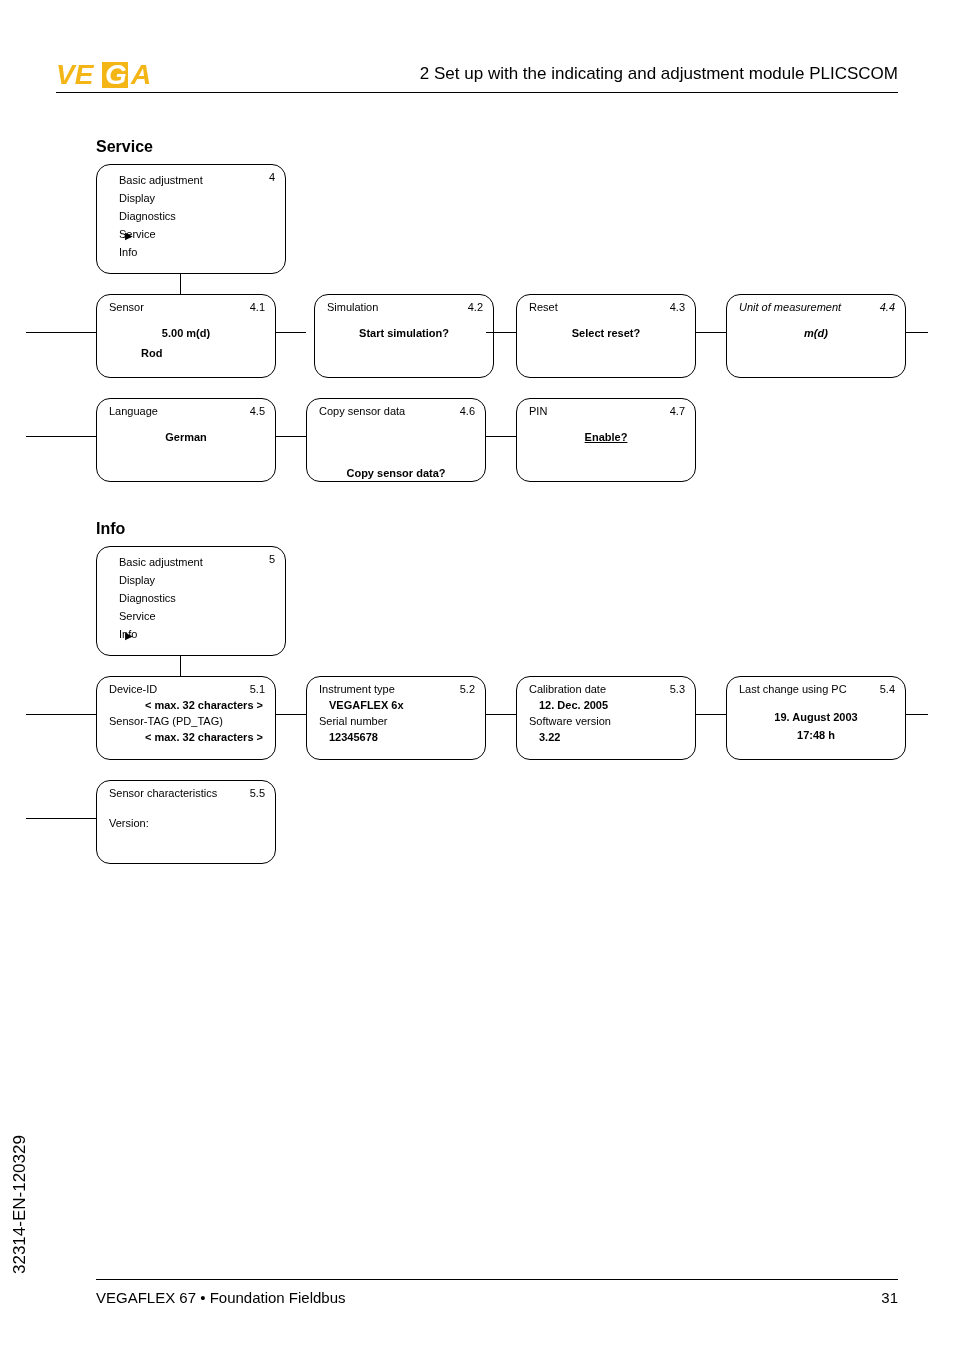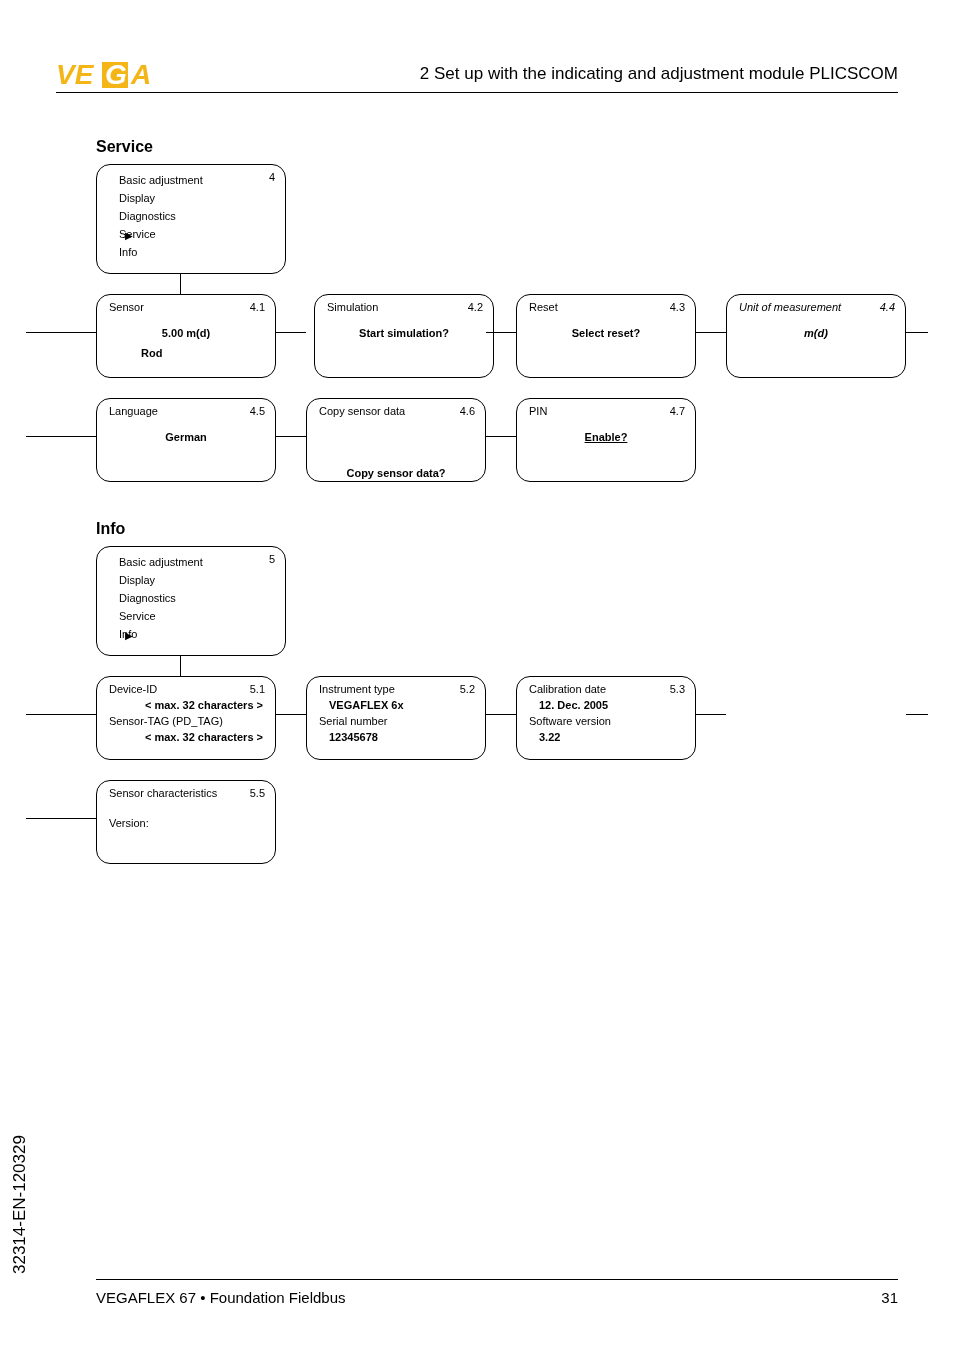--- a/index.html
+++ b/index.html
@@ -146,20 +146,26 @@
   </div>
   <div class="conn" style="left:486px; top:714px; width:30px; height:1px;"></div>
   <div class="screen-box" style="left:516px; top:676px;">
     <span class="title">Calibration date</span>
     <span class="num">5.3</span>
     <span class="val-left" style="top:22px; left:22px;">12. Dec. 2005</span>
     <span class="title2">Software version</span>
     <span class="val-left" style="top:54px; left:22px;">3.22</span>
   </div>
   <div class="conn" style="left:696px; top:714px; width:30px; height:1px;"></div>
+  <div class="screen-box" style="left:726px; top:676px;">
+    <span class="title">Last change using PC</span>
+    <span class="num">5.4</span>
+    <span class="val-center" style="top:34px;">19. August 2003</span>
+    <span class="val-center" style="top:52px;">17:48 h</span>
+  </div>
   <div class="conn" style="left:906px; top:714px; width:22px; height:1px;"></div>
 
   <div class="screen-box" style="left:96px; top:780px;">
     <span class="title">Sensor characteristics</span>
     <span class="num">5.5</span>
     <span class="tiny-label" style="position:absolute; left:12px; top:36px;">Version:</span>
   </div>
   <div class="conn" style="left:26px; top:818px; width:70px; height:1px;"></div>
 
   <div class="side-text">32314-EN-120329</div>

